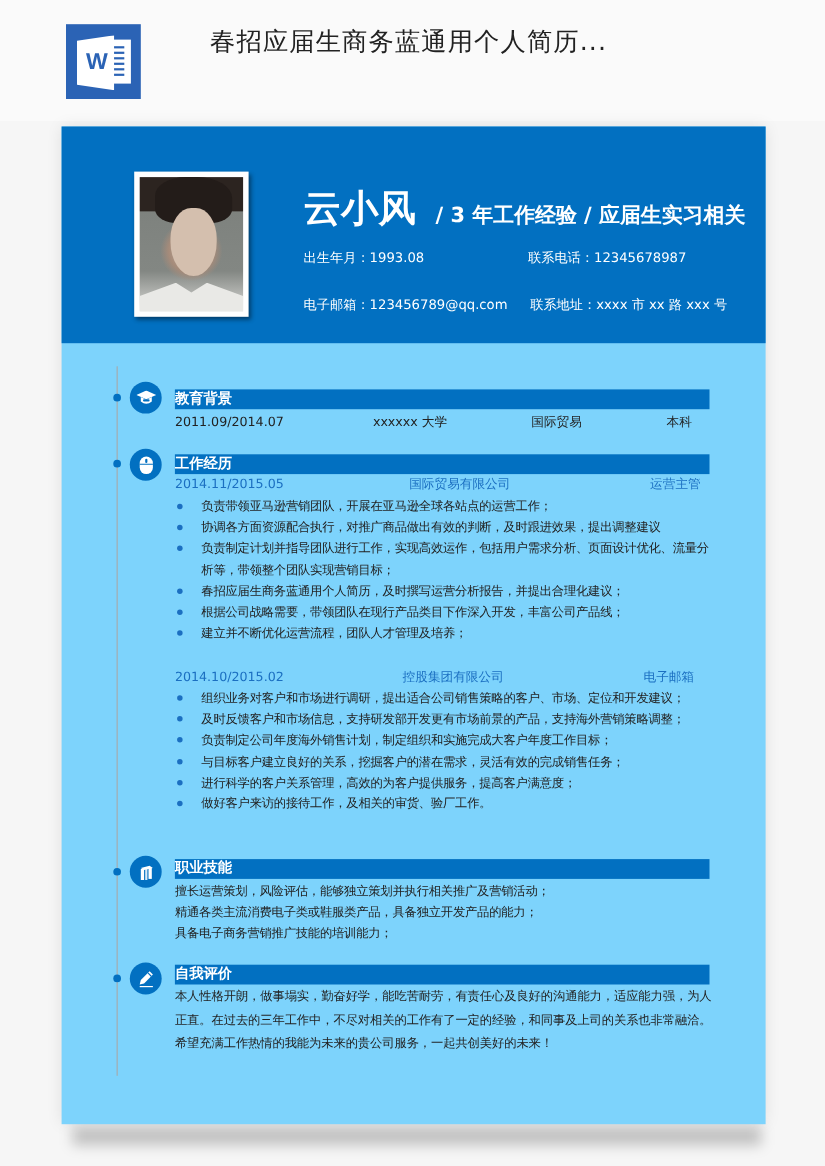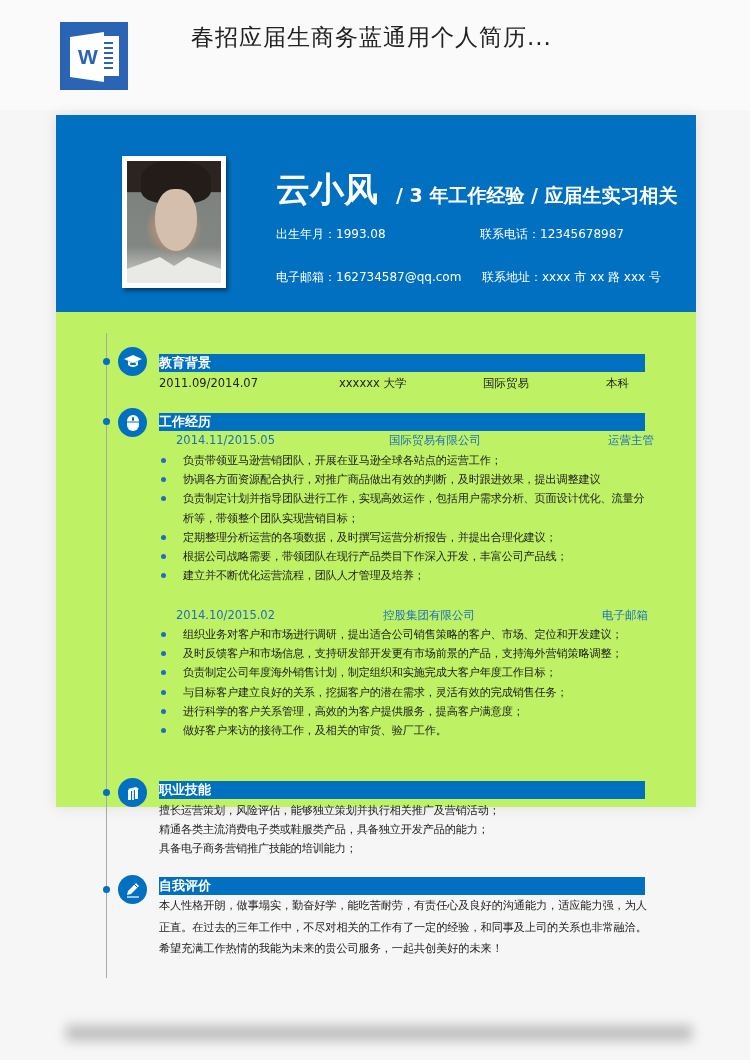--- a/index.html
+++ b/index.html
@@ -37,22 +37,22 @@
   .banner-sub {
     position: absolute; left: 0; top: 71px; width: 750px; text-align: center; font-size: 15px; color: #444;
     font-family: "DejaVu Sans Mono", monospace;
   }
   
   .page-shadow {
     position: absolute; left: 66px; top: 1025px; width: 626px; height: 16px;
     background: rgba(0,0,0,0.22); filter: blur(6px);
   }
   .page {
-    position: absolute; left: 56px; top: 115px; width: 640px; height: 692px;
-    background: #bef264; box-shadow: 0 0 14px rgba(0,0,0,0.10);
+    position: absolute; left: 56px; top: 115px; width: 640px; height: 907px;
+    background: #7dd3fc; box-shadow: 0 0 14px rgba(0,0,0,0.10);
   }
   .header {
     position: absolute; left: 0; top: 0; width: 640px; height: 197px; background: #0270c1;
   }
   .photo-frame {
     position: absolute; left: 66px; top: 41px; width: 104px; height: 132px; background: #fff;
     box-shadow: 2px 3px 4px rgba(0,0,0,0.45);
   }
   .photo {
     position: absolute; left: 5px; top: 5px; width: 94px; height: 122px;
@@ -92,21 +92,21 @@
   .sec-icon {
     position: absolute; left: 62px; width: 29px; height: 29px; border-radius: 50%; background: #0270c1;
     display: flex; align-items: center; justify-content: center;
   }
   .sec-bar {
     position: absolute; left: 103px; width: 486px; height: 18px; background: #0270c1;
     color: #fff; font-size: 13px; font-weight: bold; line-height: 18px; 
   }
   .edu-row { position: absolute; left: 103px; width: 486px; font-size: 11.5px; color: #222; height: 16px; }
   .edu-row span { position: absolute; top: 0; white-space: nowrap; }
-  .job-head { position: absolute; left: 120px; width: 486px; font-size: 11.5px; color: #1b6fc1; height: 16px; text-align: center; }
+  .job-head { position: absolute; left: 103px; width: 486px; font-size: 11.5px; color: #1b6fc1; height: 16px; text-align: center; }
   .job-head span { position: absolute; top: 0; white-space: nowrap; }
   .bullets { position: absolute; left: 103px; width: 490px; list-style: none; }
   .bullets li {
     position: relative; font-size: 11.2px; line-height: 19.2px; color: #222; padding-left: 24px;
     letter-spacing: -0.2px;
   }
   .bullets li::before {
     content: ""; position: absolute; left: 2px; top: 7px; width: 5px; height: 5px; border-radius: 50%; background: #1b6fc1;
   }
   .plain-lines { position: absolute; left: 103px; width: 490px; }
@@ -141,21 +141,21 @@
       <div class="photo">
         <div class="hair"></div>
         <div class="face"></div>
         <div class="shirt"></div>
       </div>
     </div>
     <div class="name">云小风</div>
     <div class="tagline">/ 3 年工作经验  /  应届生实习相关</div>
     <div class="info" style="left:220px; top:111px;">出生年月：1993.08</div>
     <div class="info" style="left:424px; top:111px;">联系电话：12345678987</div>
-    <div class="info" style="left:220px; top:154px;">电子邮箱：162734587@qq.com</div>
+    <div class="info" style="left:220px; top:154px;">电子邮箱：123456789@qq.com</div>
     <div class="info" style="left:426px; top:154px;">联系地址：xxxx 市 xx 路 xxx 号</div>
   </div>
 
   <div class="timeline-line"></div>
 
   <div class="section" style="top:0">
     <div class="sec-dot" style="top:243px"></div>
     <div class="sec-icon" style="top:232px">
       <svg width="18" height="14" viewBox="0 0 18 14">
         <polygon points="9,0 18,4 9,8 0,4" fill="#fff"></polygon>
@@ -185,21 +185,21 @@
 
     <div class="job-head" style="top:318px">
       <span style="left:0">2014.11/2015.05</span>
       <span style="left:213px">国际贸易有限公司</span>
       <span style="left:432px">运营主管</span>
     </div>
     <ul class="bullets" style="top:336px">
       <li>负责带领亚马逊营销团队，开展在亚马逊全球各站点的运营工作；</li>
       <li>协调各方面资源配合执行，对推广商品做出有效的判断，及时跟进效果，提出调整建议</li>
       <li>负责制定计划并指导团队进行工作，实现高效运作，包括用户需求分析、页面设计优化、流量分析等，带领整个团队实现营销目标；</li>
-      <li>定期整理分析运营的各项数据，及时撰写运营分析报告，并提出合理化建议；</li>
+      <li>春招应届生商务蓝通用个人简历，及时撰写运营分析报告，并提出合理化建议；</li>
       <li>根据公司战略需要，带领团队在现行产品类目下作深入开发，丰富公司产品线；</li>
       <li>建立并不断优化运营流程，团队人才管理及培养；</li>
     </ul>
 
     <div class="job-head" style="top:493px">
       <span style="left:0">2014.10/2015.02</span>
       <span style="left:207px">控股集团有限公司</span>
       <span style="left:426px">电子邮箱</span>
     </div>
     <ul class="bullets" style="top:510px">

